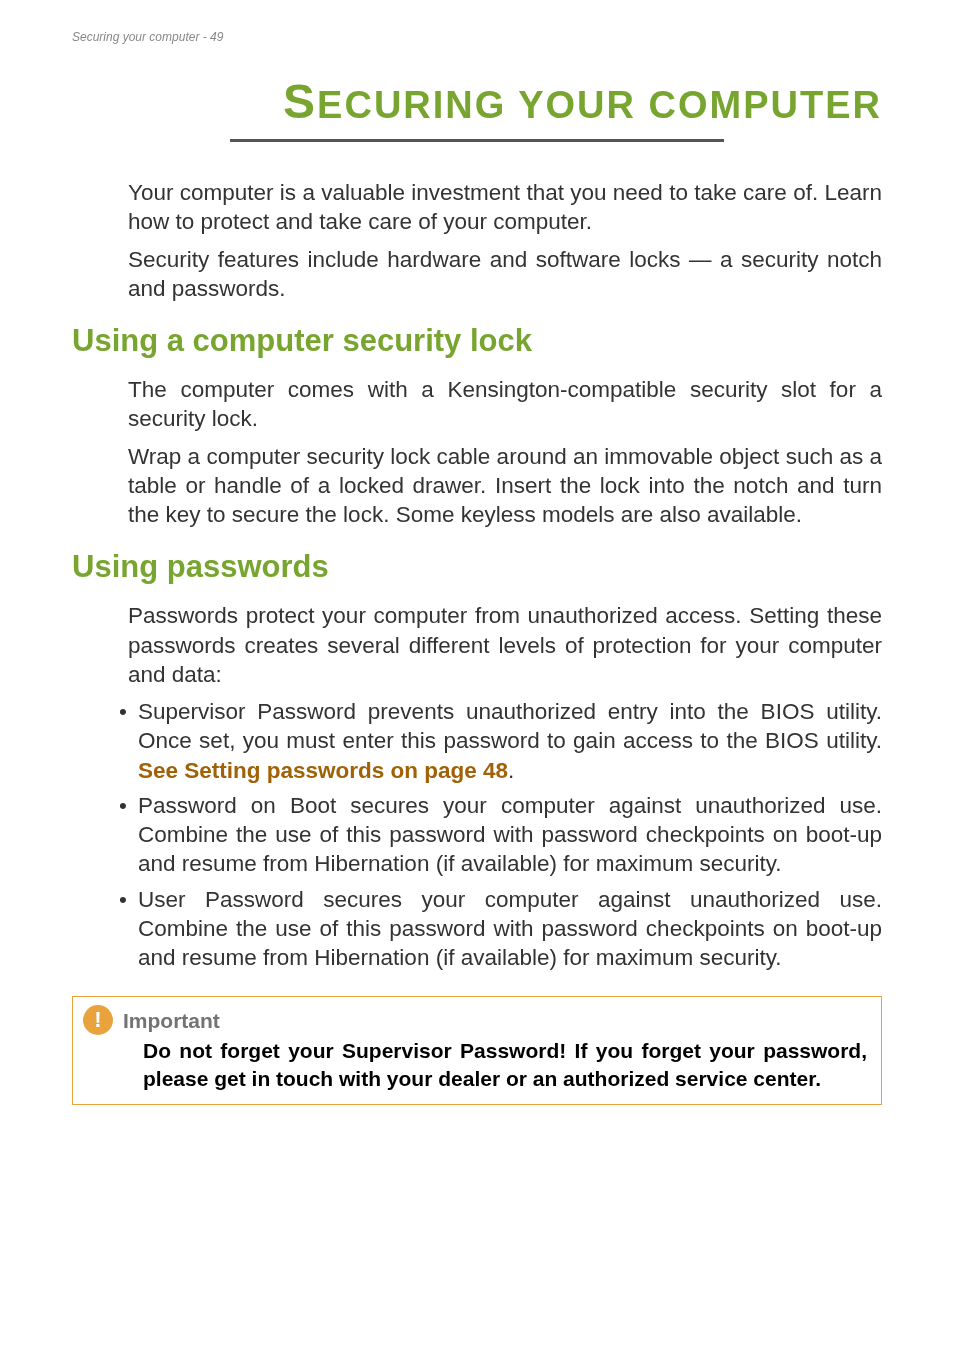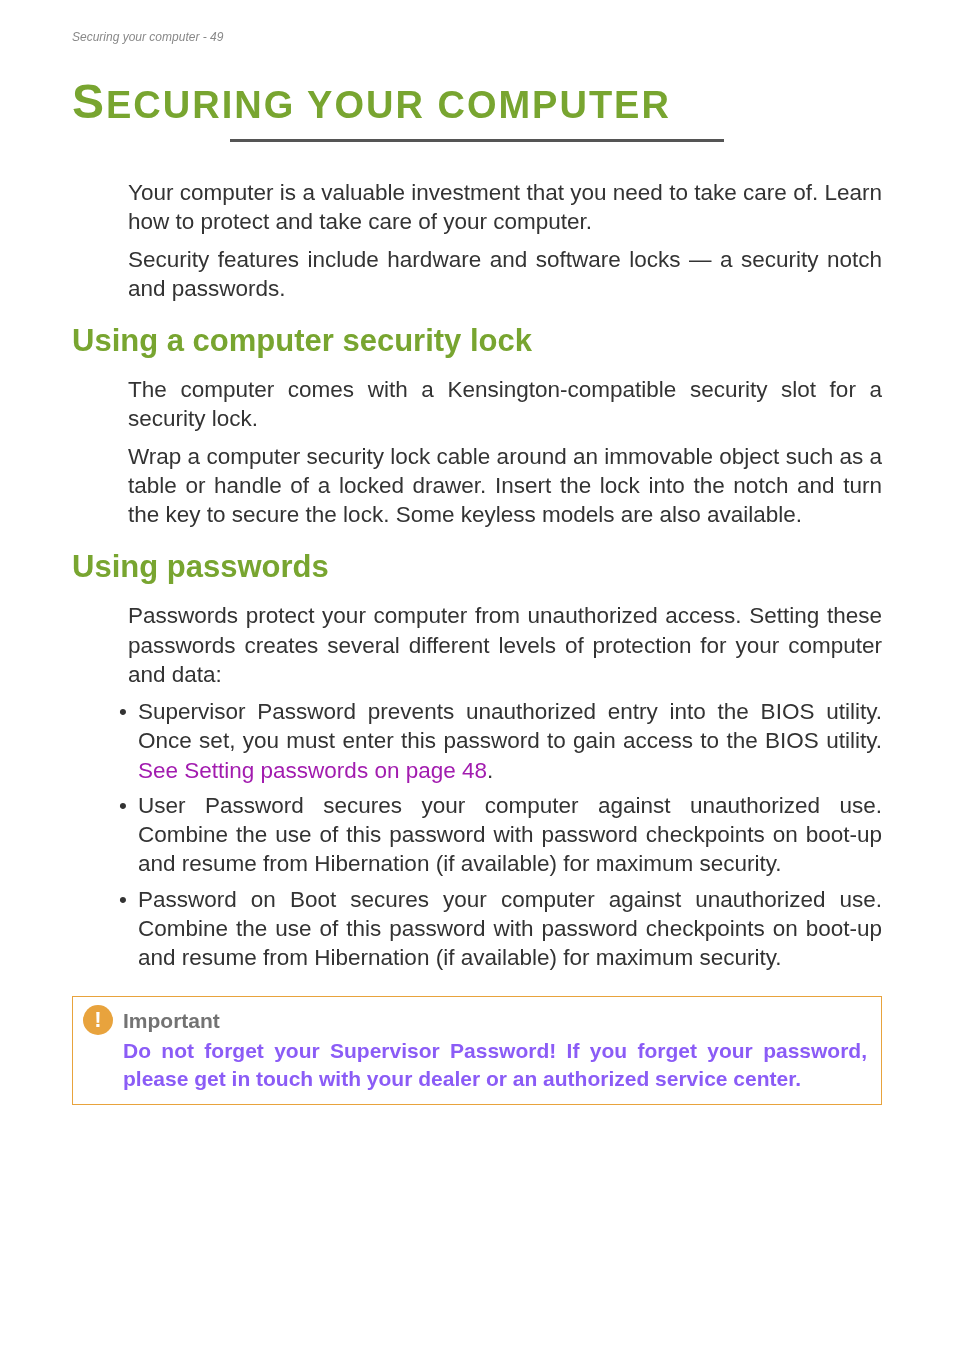--- a/index.html
+++ b/index.html
@@ -16,21 +16,21 @@
       padding: 30px 72px 40px 72px;
     }
     .header-text {
       font-style: italic;
       font-size: 12px;
       color: #888888;
       margin-bottom: 30px;
       padding-right: 8px;
     }
     .main-title {
-      text-align: left;
+      text-align: right;
       color: #78a530;
       font-size: 38px;
       font-weight: bold;
       letter-spacing: 2px;
       margin-bottom: 10px;
     }
     .main-title .first-letter {
       font-size: 48px;
     }
     .title-underline {
@@ -68,22 +68,22 @@
       position: relative;
       margin-bottom: 6px;
     }
     .bullet-list li::before {
       content: "•";
       position: absolute;
       left: 3px;
       top: 0;
     }
     .link-text {
-      color: #a21caf;
-      font-weight: normal;
+      color: #a16207;
+      font-weight: bold;
     }
     .important-box {
       border: 1px solid #e8a33d;
       margin-top: 24px;
       padding: 10px 14px 12px 14px;
       position: relative;
     }
     .important-header {
       display: flex;
       align-items: center;
@@ -106,26 +106,26 @@
       color: #ffffff;
       font-weight: bold;
       font-size: 22px;
     }
     .important-title {
       color: #737373;
       font-weight: bold;
       font-size: 21px;
     }
     .important-body {
-      color: #8b5cf6;
+      color: #000000;
       font-weight: bold;
       font-size: 21px;
       line-height: 1.3;
       text-align: justify;
-      margin-left: 36px;
+      margin-left: 56px;
     }
   </style>
 </head>
 <body>
 
 <div class="header-text">Securing your computer - 49</div>
 
 <h1 class="main-title">
   <span class="first-letter">S</span><span>ECURING YOUR COMPUTER</span>
 </h1>
@@ -138,22 +138,22 @@
 <p class="body-text">The computer comes with a Kensington-compatible security slot for a security lock.</p>
 <p class="body-text">Wrap a computer security lock cable around an immovable object such as a table or handle of a locked drawer. Insert the lock into the notch and turn the key to secure the lock. Some keyless models are also available.</p>
 
 <h2 class="section-heading">Using passwords</h2>
 <p class="body-text">Passwords protect your computer from unauthorized access. Setting these passwords creates several different levels of protection for your computer and data:</p>
 
 <ul class="bullet-list">
   <li>
     <span>Supervisor Password prevents unauthorized entry into the BIOS utility. Once set, you must enter this password to gain access to the BIOS utility. </span><span class="link-text">See Setting passwords on page 48</span><span>.</span>
   </li>
+  <li>Password on Boot secures your computer against unauthorized use. Combine the use of this password with password checkpoints on boot-up and resume from Hibernation (if available) for maximum security.</li>
   <li>User Password secures your computer against unauthorized use. Combine the use of this password with password checkpoints on boot-up and resume from Hibernation (if available) for maximum security.</li>
-  <li>Password on Boot secures your computer against unauthorized use. Combine the use of this password with password checkpoints on boot-up and resume from Hibernation (if available) for maximum security.</li>
 </ul>
 
 <div class="important-box">
   <div class="important-header">
     <div class="warning-icon">
         <span>!</span>
       </div>
     <div class="important-title">Important</div>
   </div>
   <div class="important-body">Do not forget your Supervisor Password! If you forget your password, please get in touch with your dealer or an authorized service center.</div>

